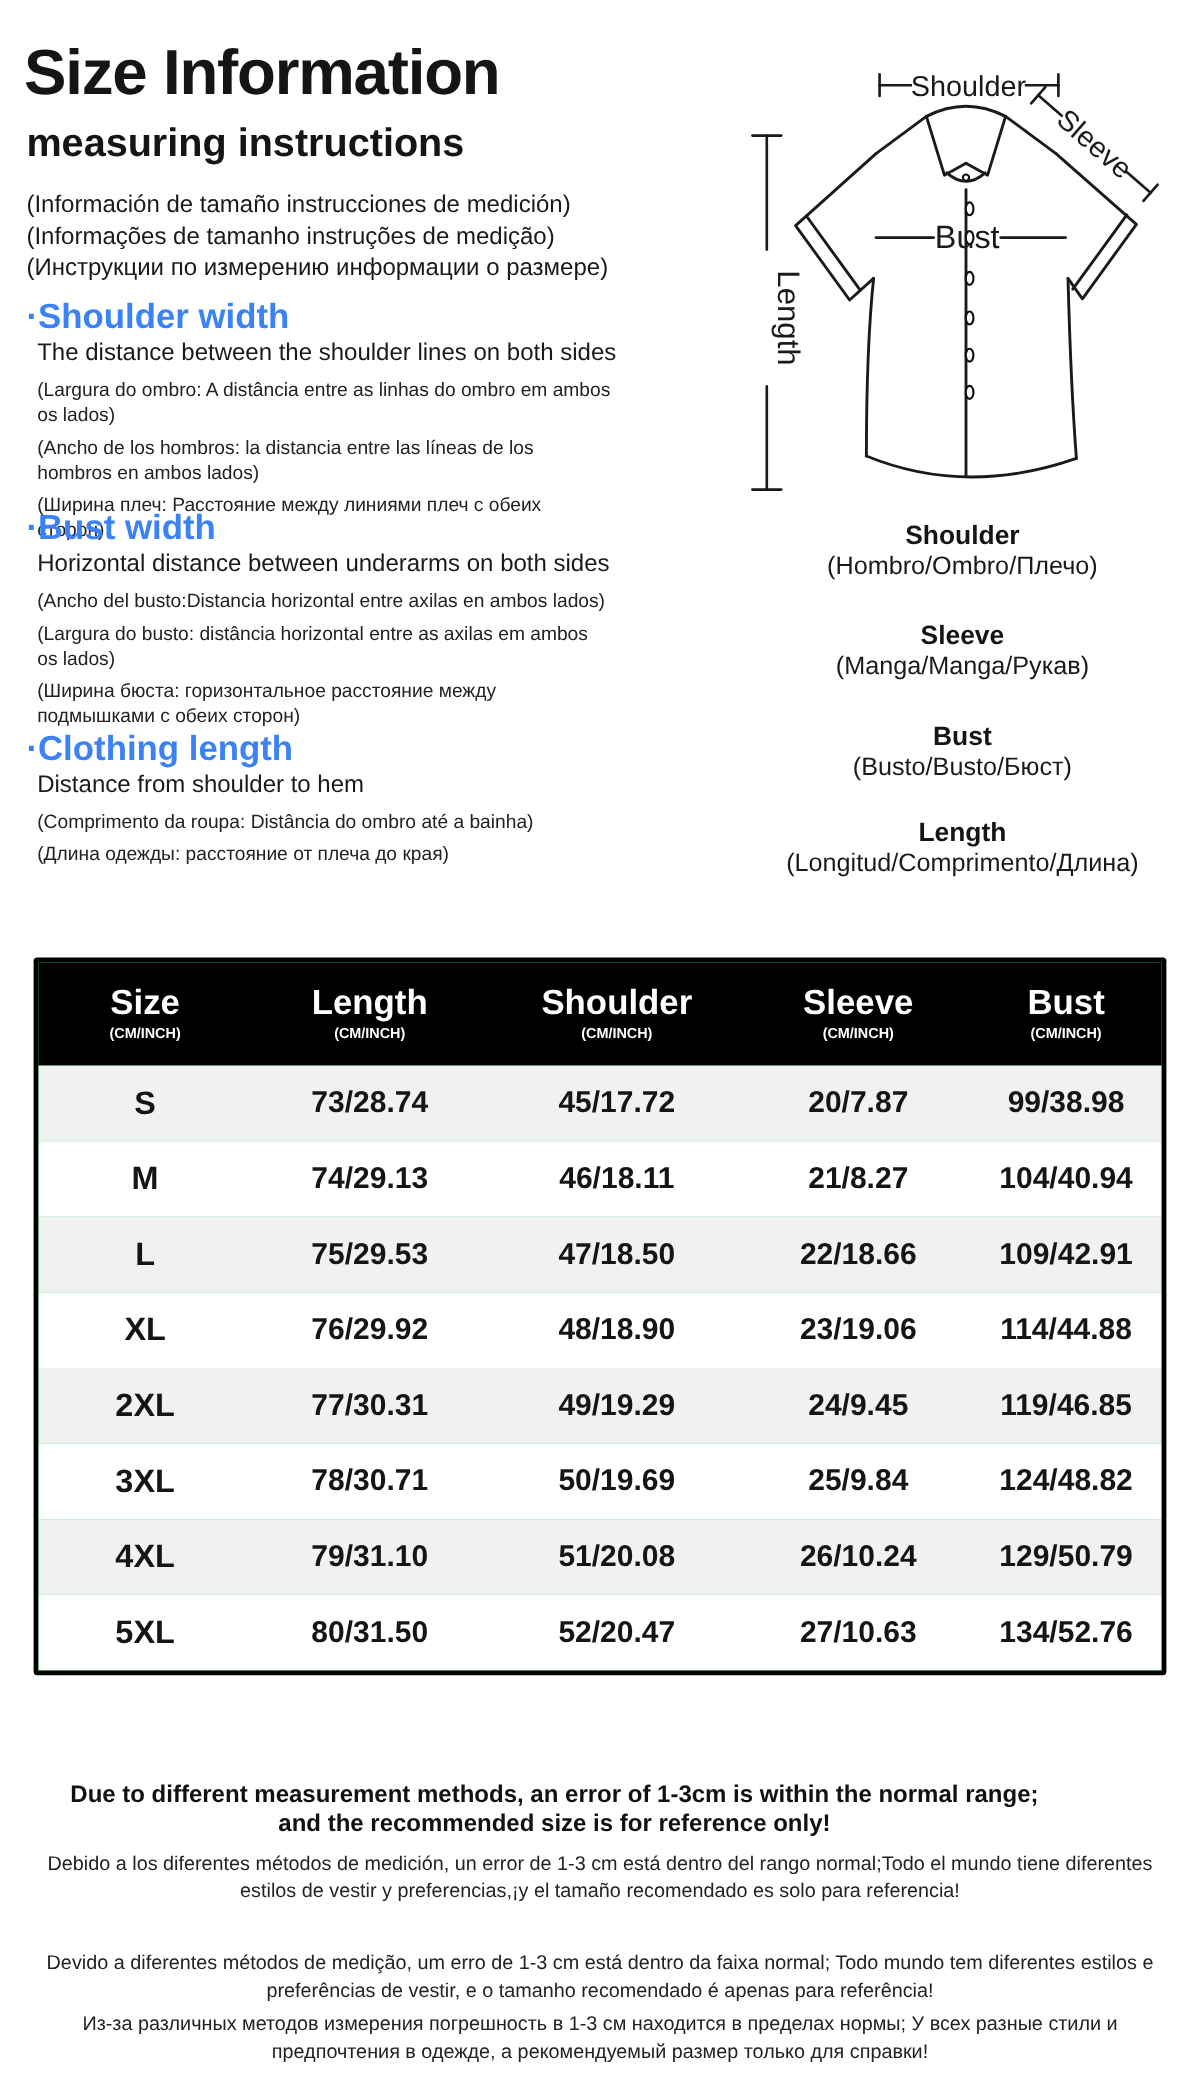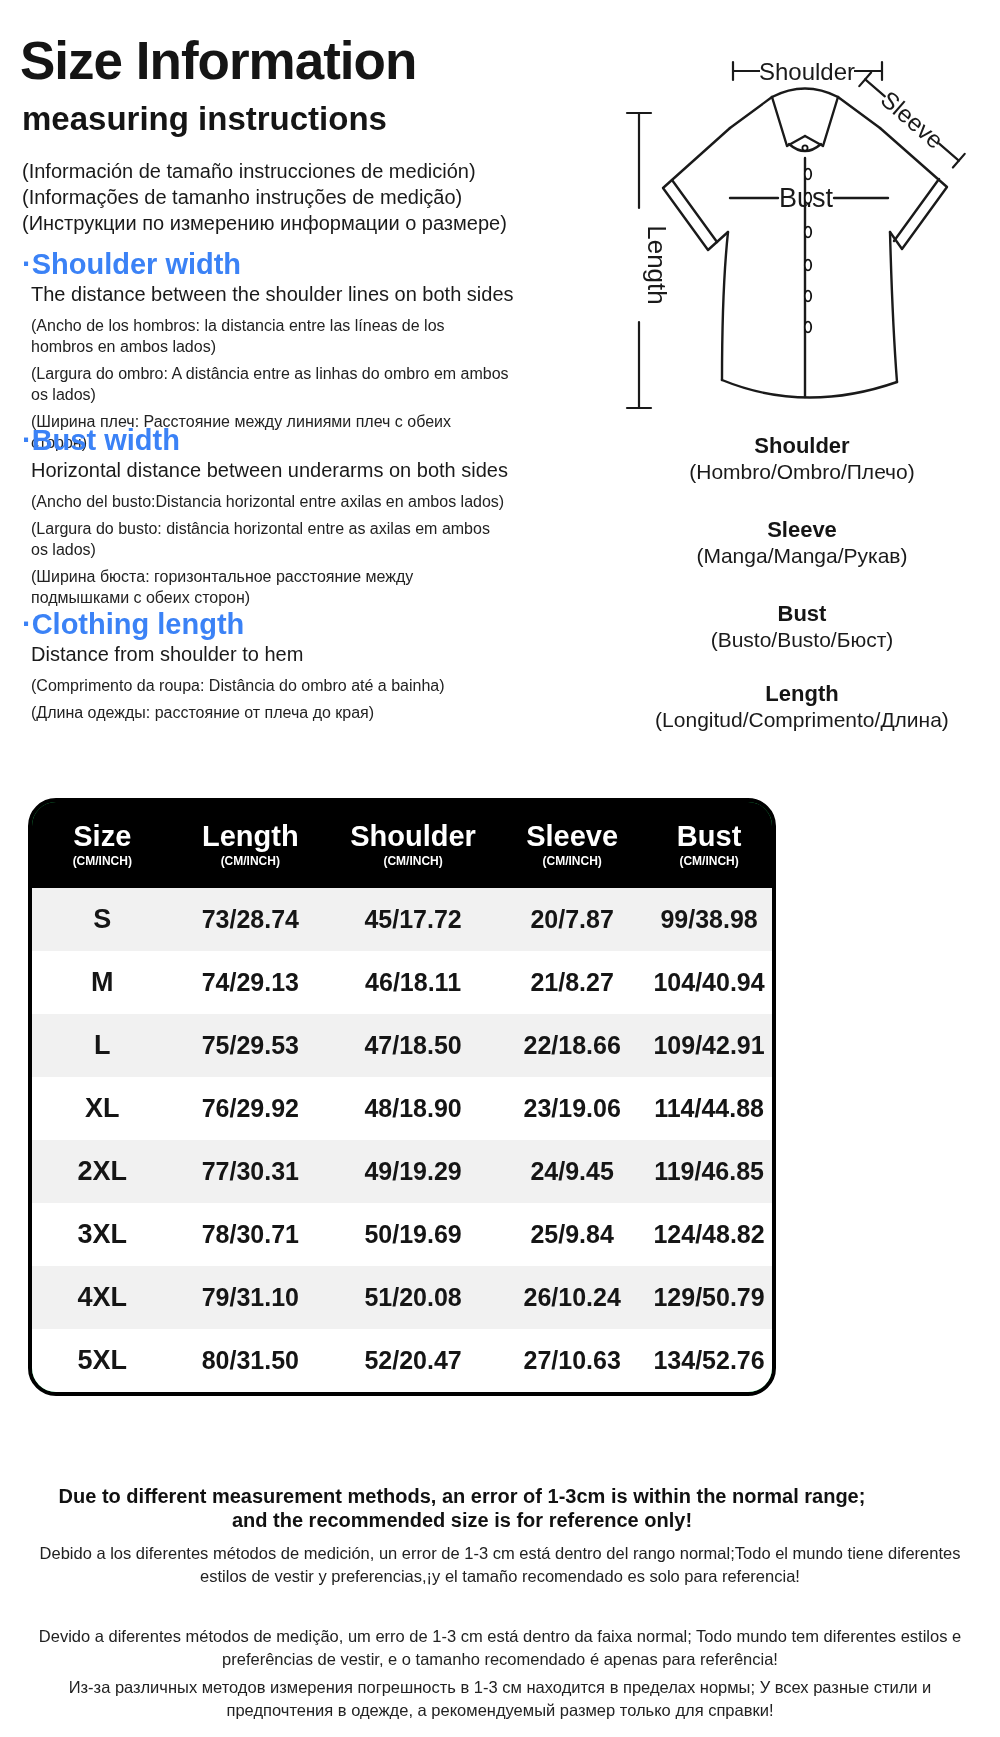--- a/index.html
+++ b/index.html
@@ -28,22 +28,22 @@
   .legend-entry{left:602px;width:400px;text-align:center;}
   .legend-term{font-size:22px;font-weight:700;line-height:26px;color:#151515;}
   .legend-sub{font-size:21px;line-height:25px;color:#1a1a1a;}
   #legend-shoulder{top:433px;}
   #legend-sleeve{top:517px;}
   #legend-bust{top:601px;}
   #legend-length{top:681px;}
 
   
   .size-table{
-    left:28px;top:798px;width:748px;
-    border:4px solid #000;border-radius:28px;overflow:hidden;background:#22c55e;
+    left:28px;top:798px;width:944px;
+    border:4px solid #000;border-radius:3px;overflow:hidden;background:#22c55e;
     box-sizing:border-box;
   }
   .thead{
     background:#000;color:#fff;height:86px;
     display:grid;grid-template-columns:19% 21% 23% 20% 17%;
     align-items:center;text-align:center;
   }
   .th .th-label{font-size:29px;font-weight:700;line-height:32px;}
   .th .th-unit{font-size:12px;font-weight:700;line-height:18px;}
   .trow{
@@ -74,22 +74,22 @@
 <div class="abs title-trans">
   <div>(Información de tamaño instrucciones de medición)</div>
   <div>(Informações de tamanho instruções de medição)</div>
   <div>(Инструкции по измерению информации о размере)</div>
 </div>
 
 <div class="abs section" id="section-shoulder">
   <div class="sec-heading">·Shoulder width</div>
   <div class="sec-desc">The distance between the shoulder lines on both sides</div>
   <div class="sec-trans">
+    <p>(Largura do ombro: A distância entre as linhas do ombro em ambos os lados)</p>
     <p>(Ancho de los hombros: la distancia entre las líneas de los hombros en ambos lados)</p>
-    <p>(Largura do ombro: A distância entre as linhas do ombro em ambos os lados)</p>
     <p>(Ширина плеч: Расстояние между линиями плеч с обеих сторон)</p>
   </div>
 </div>
 
 <div class="abs section" id="section-bust">
   <div class="sec-heading">·Bust width</div>
   <div class="sec-desc">Horizontal distance between underarms on both sides</div>
   <div class="sec-trans">
     <p>(Ancho del busto:Distancia horizontal entre axilas en ambos lados)</p>
     <p>(Largura do busto: distância horizontal entre as axilas em ambos os lados)</p>

